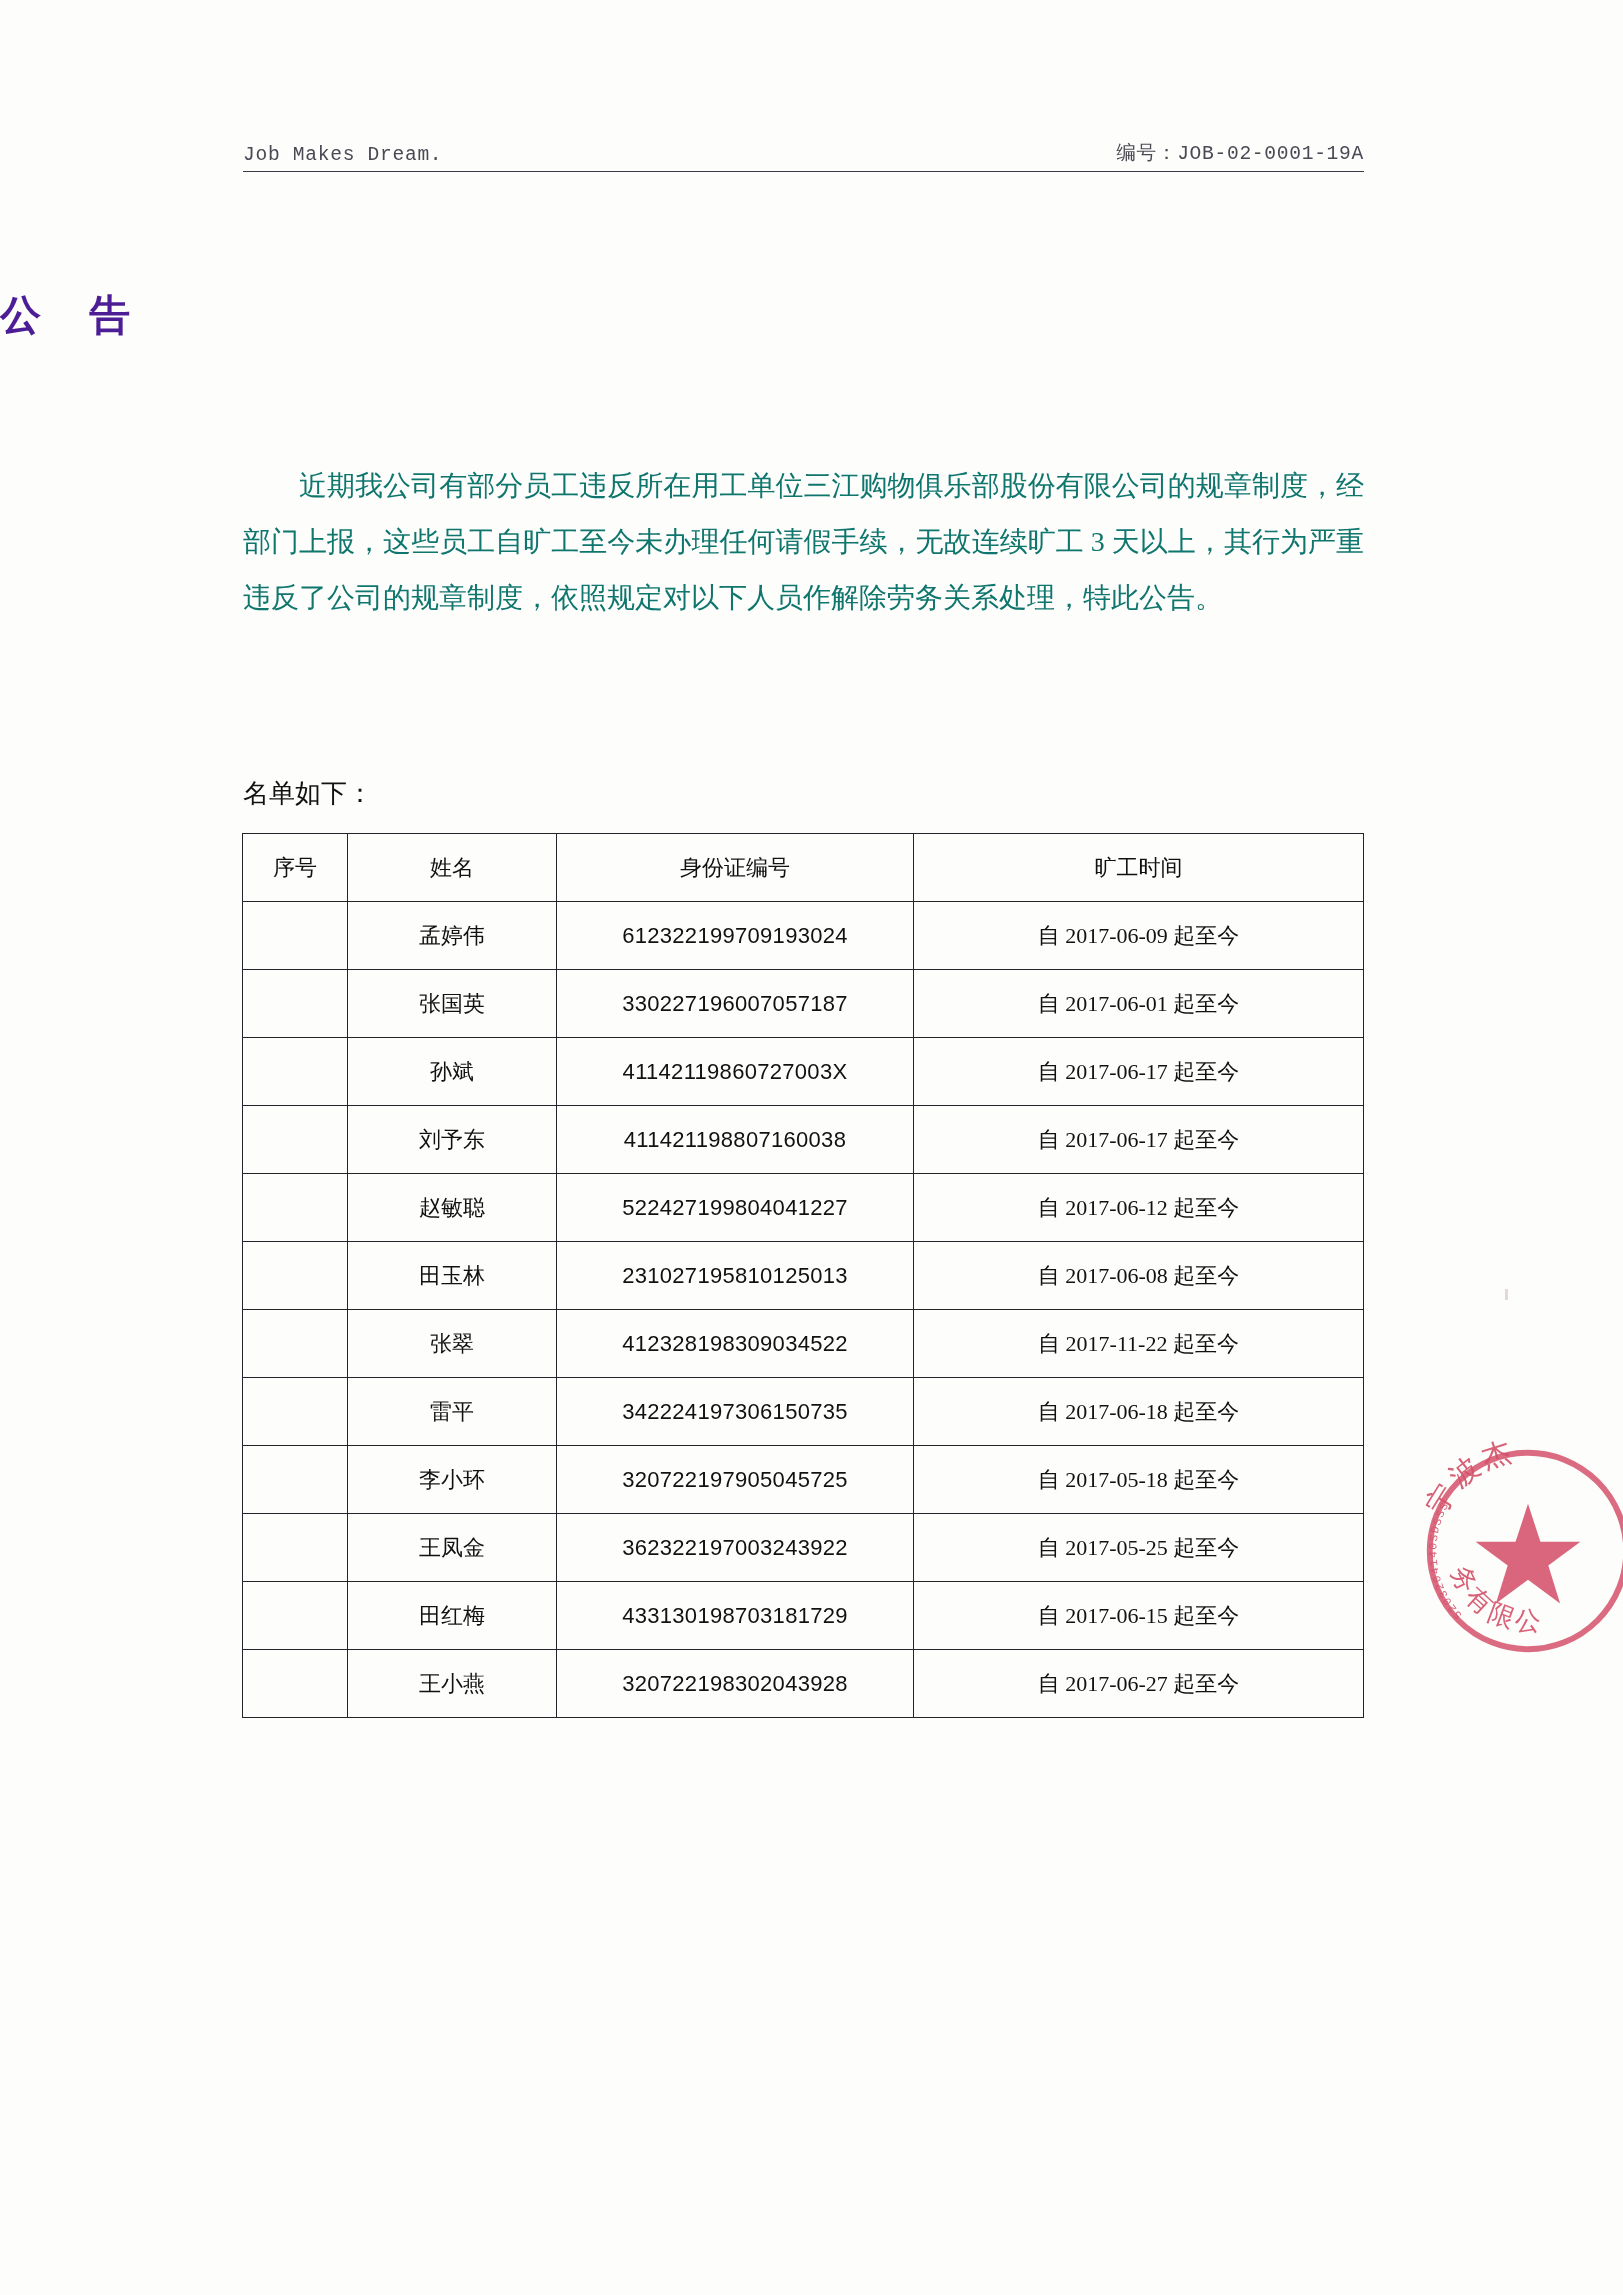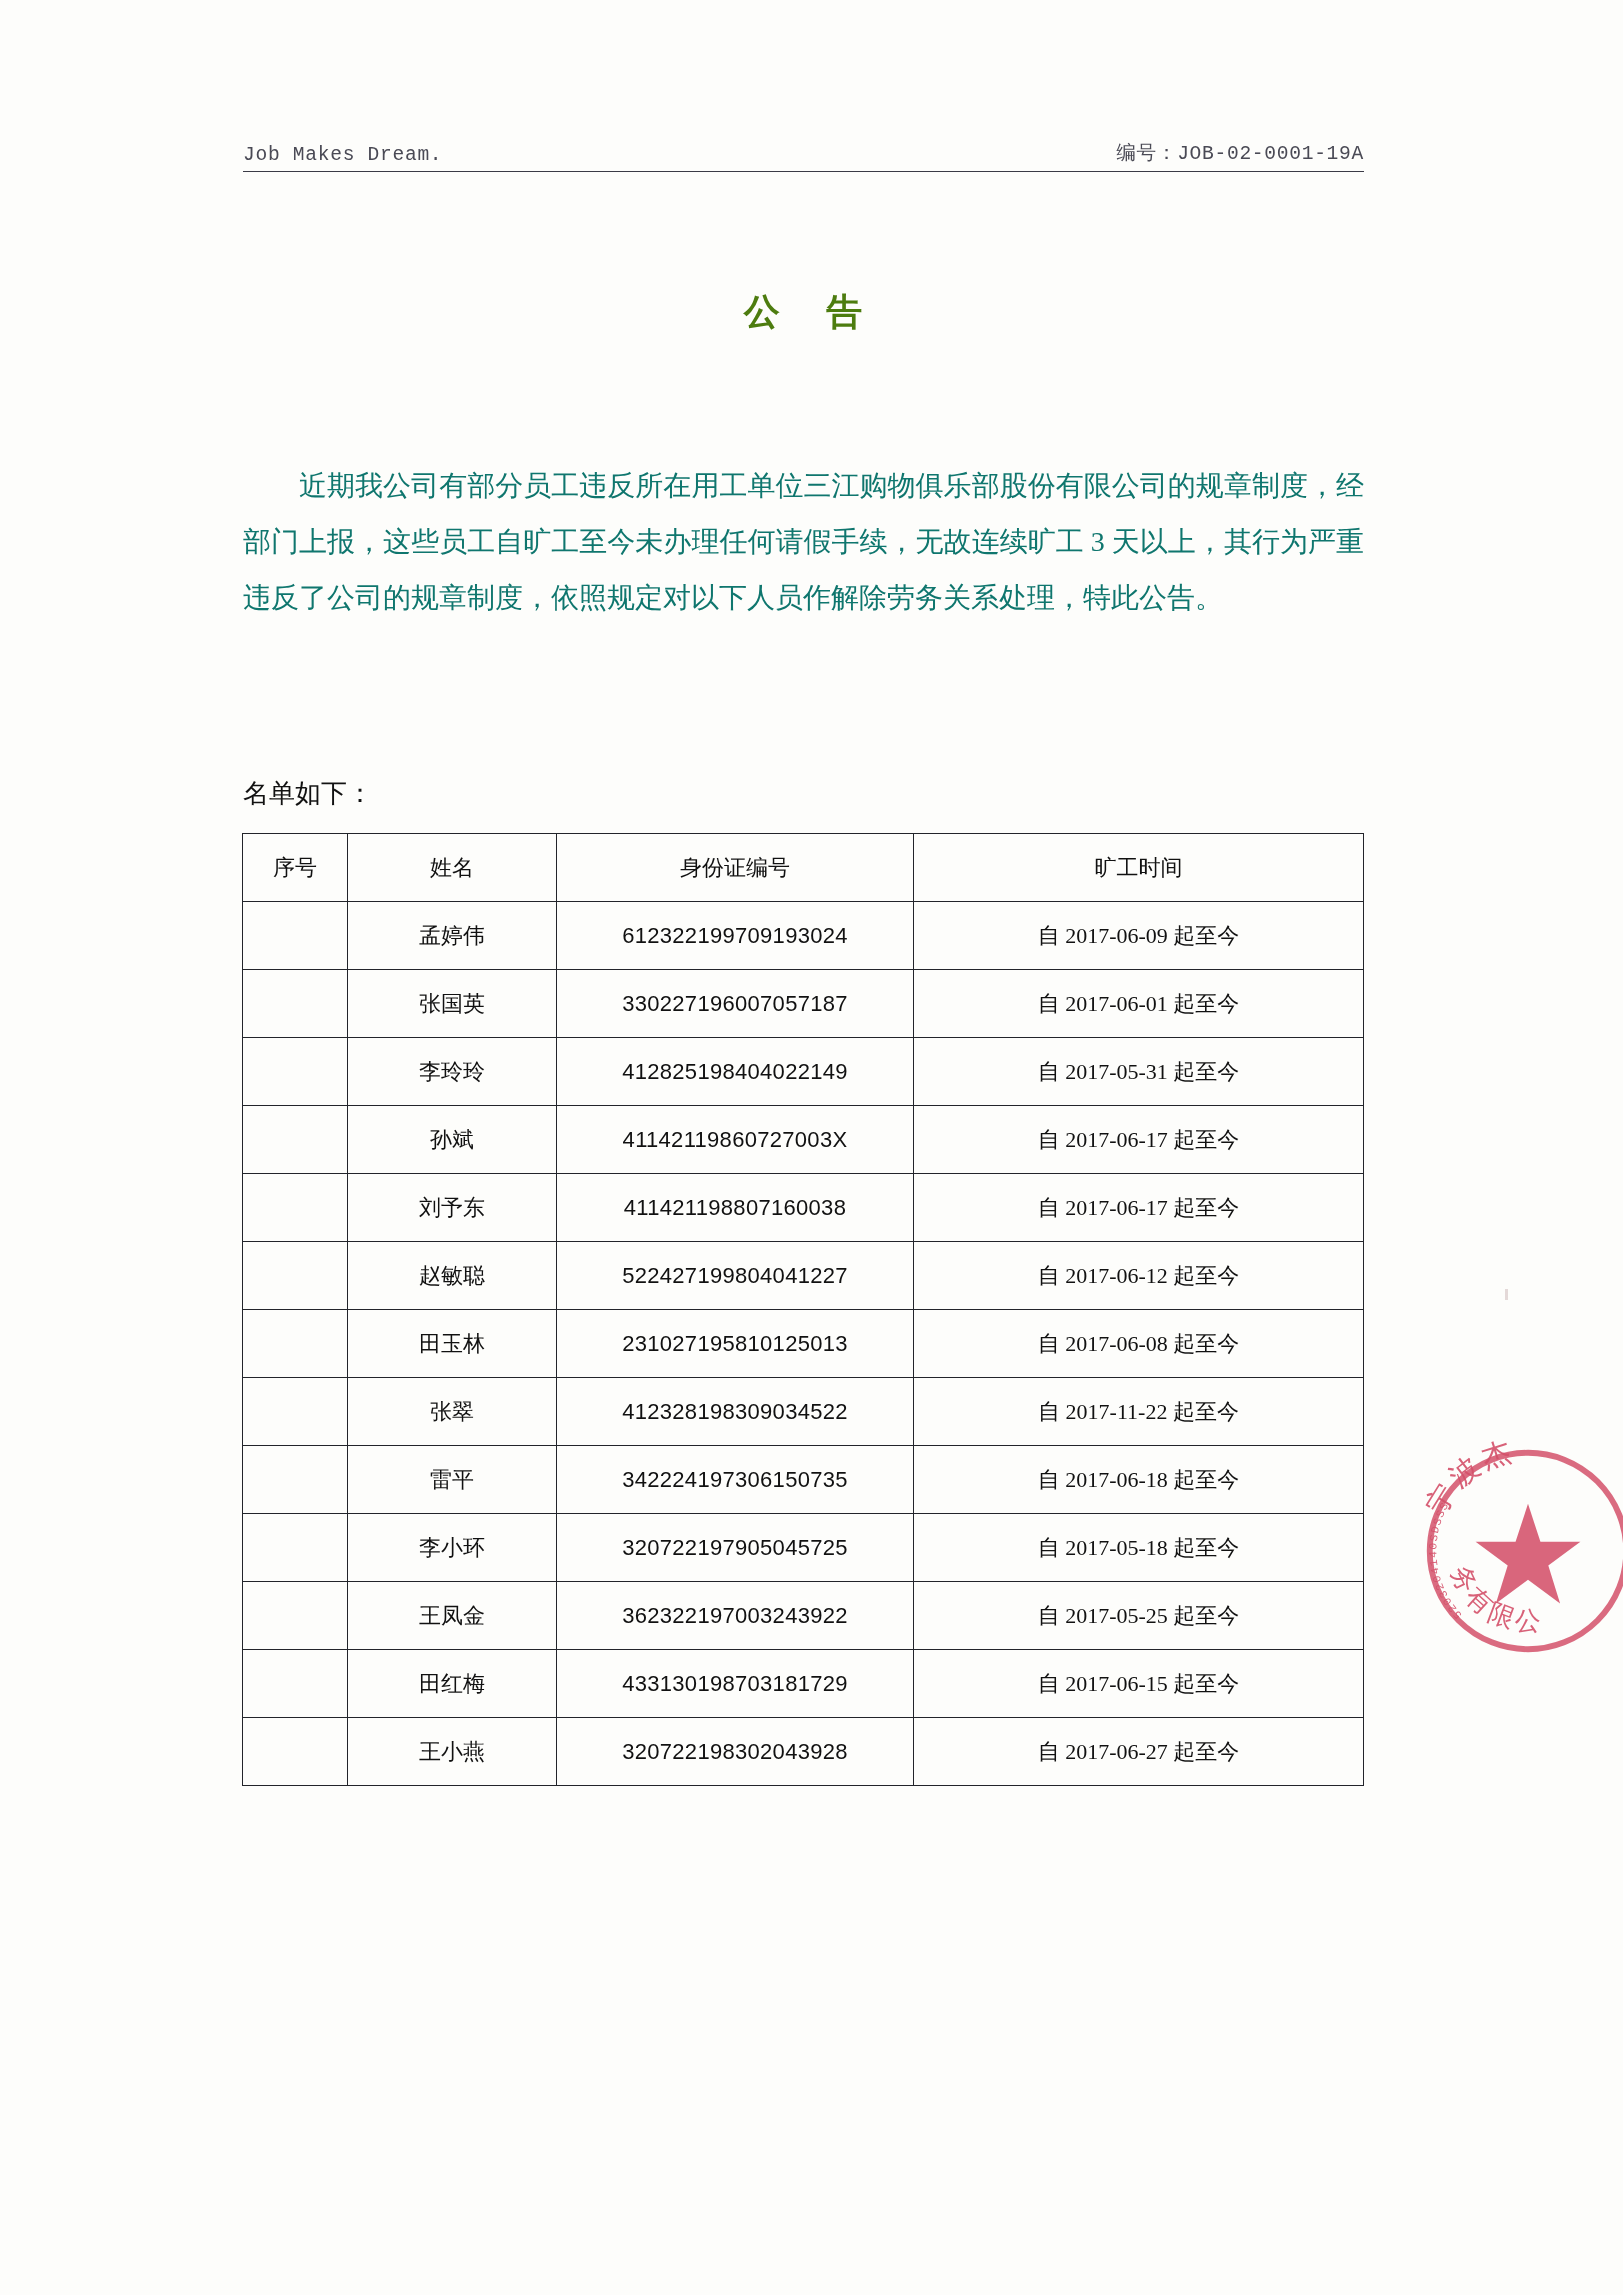--- a/index.html
+++ b/index.html
@@ -51,25 +51,24 @@
     padding-bottom: 5.2px;
     margin-left: 45px;
   }
 
   
   .doc-title {
     position: absolute;
     left: 0;
     right: 0;
     top: 288px;
-    text-align: center;
-    font-size: 36px;
+    font-size: 41px;
     font-weight: bold;
     letter-spacing: 17px;
-    color: #4d7c0f;
+    color: #4c1d95;
     font-family: "DejaVu Serif", "Liberation Serif", serif;
   }
 
   
   .body-text {
     position: absolute;
     left: 243px;
     top: 458px;
     width: 1121px;
     font-size: 28px;
@@ -184,26 +183,20 @@
             <td></td>
             <td>孟婷伟</td>
             <td class="cell-id">612322199709193024</td>
             <td class="cell-time">自 2017-06-09 起至今</td>
           </tr>
         <tr>
             <td></td>
             <td>张国英</td>
             <td class="cell-id">330227196007057187</td>
             <td class="cell-time">自 2017-06-01 起至今</td>
-          </tr>
-        <tr>
-            <td></td>
-            <td>李玲玲</td>
-            <td class="cell-id">412825198404022149</td>
-            <td class="cell-time">自 2017-05-31 起至今</td>
           </tr>
         <tr>
             <td></td>
             <td>孙斌</td>
             <td class="cell-id">41142119860727003X</td>
             <td class="cell-time">自 2017-06-17 起至今</td>
           </tr>
         <tr>
             <td></td>
             <td>刘予东</td>

